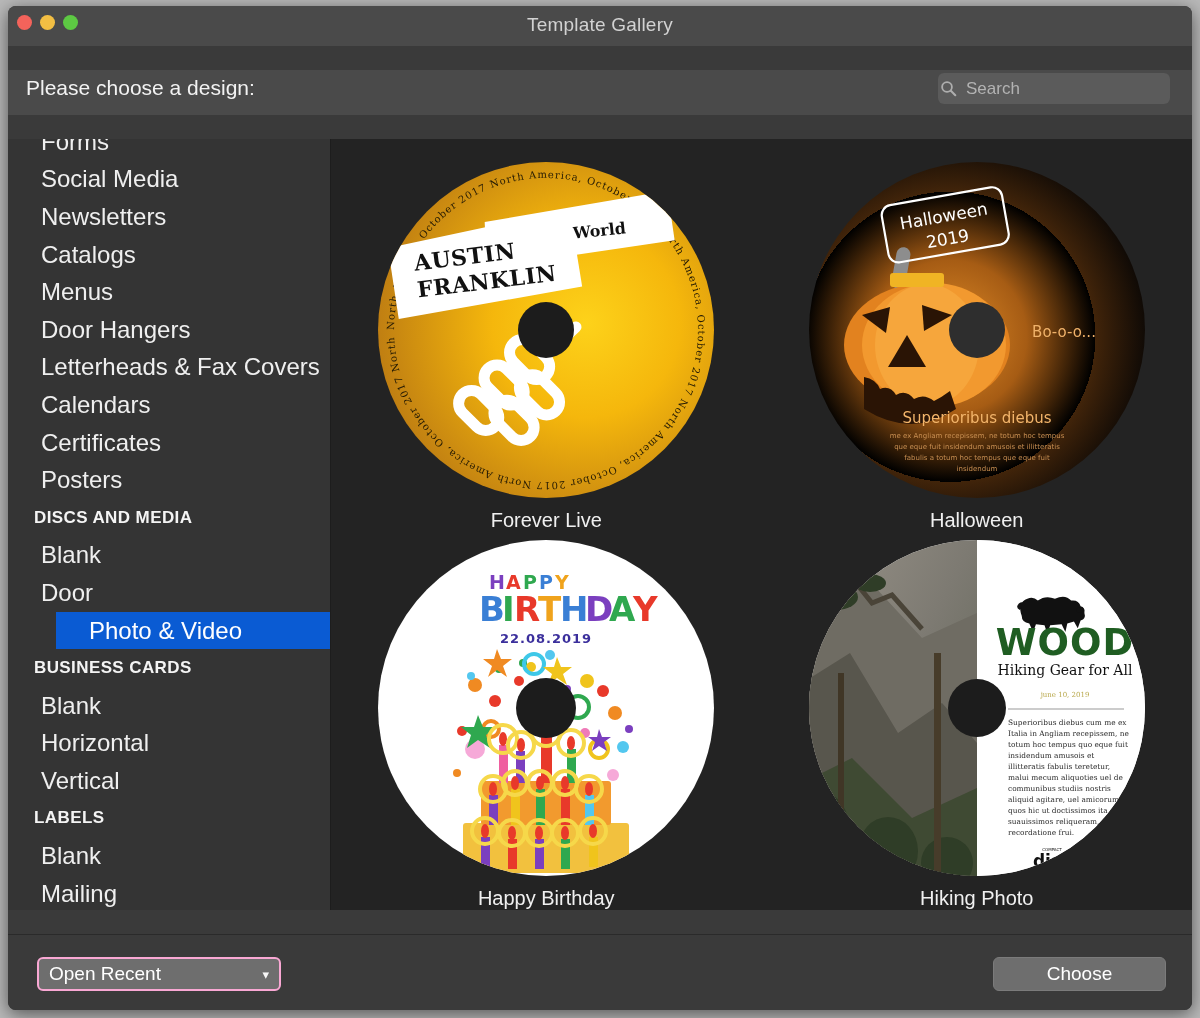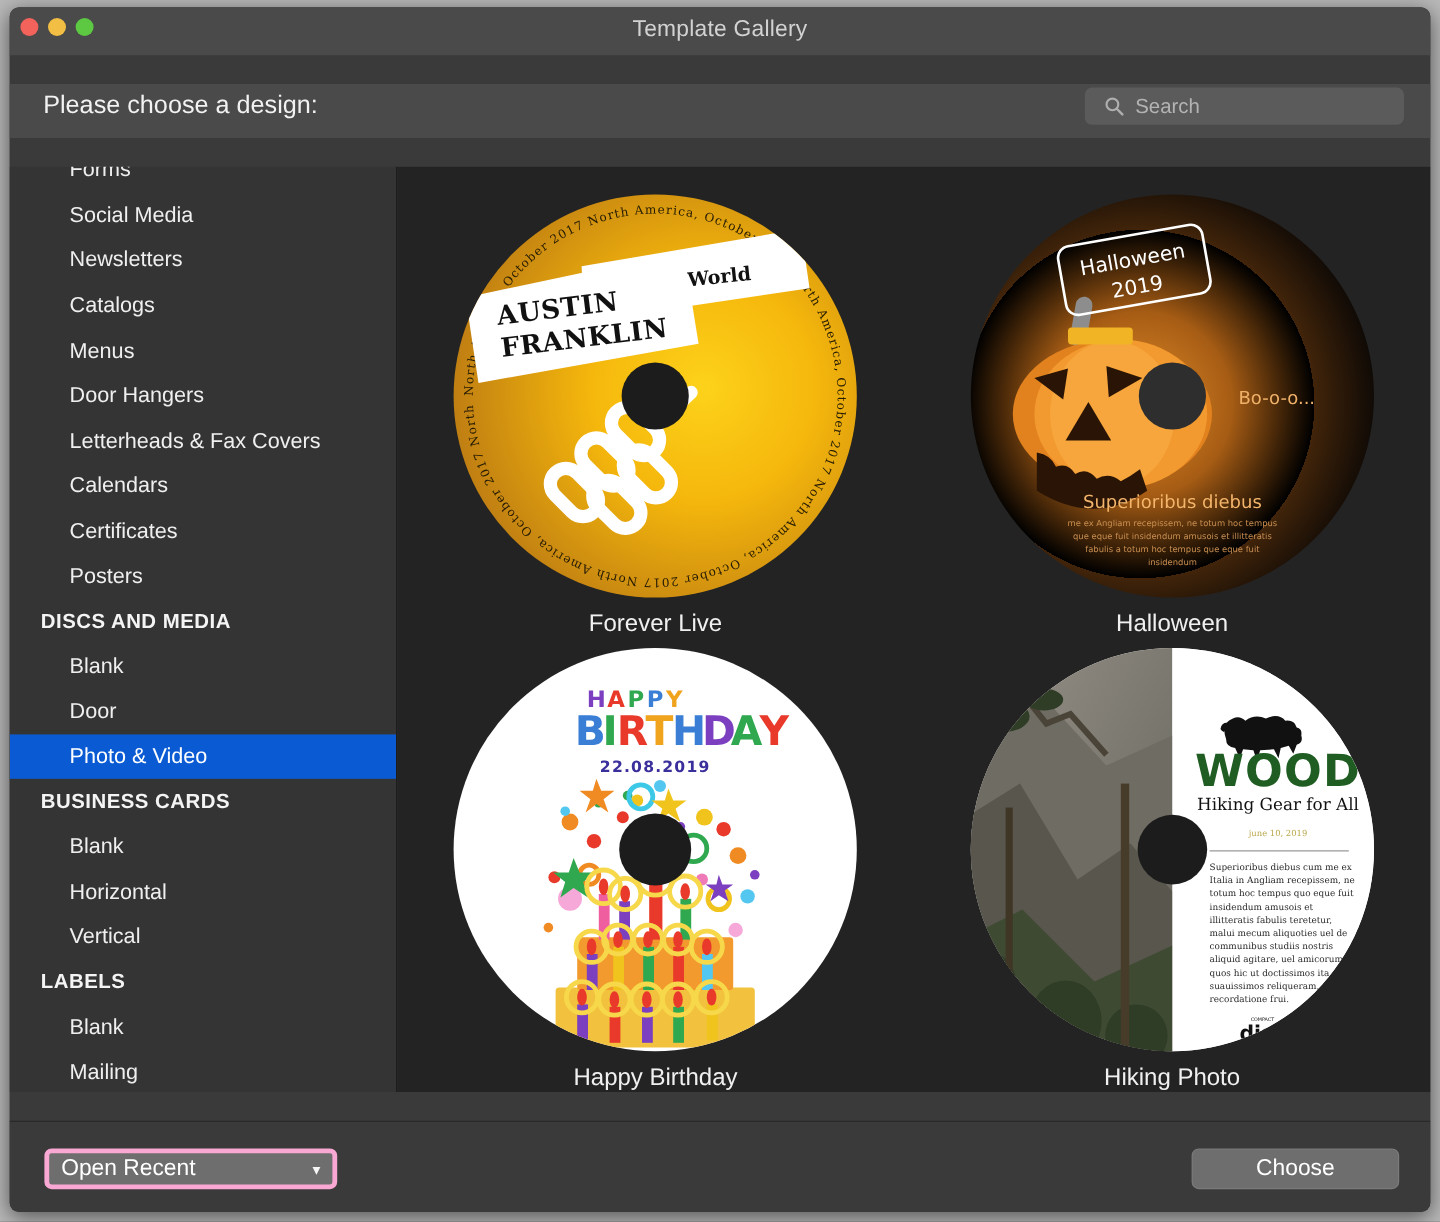--- a/index.html
+++ b/index.html
@@ -38,55 +38,55 @@
     font-size: 19px; color: #d2d2d2; letter-spacing: .2px;
   }
   
   .promptbar {
     position: relative;
     height: 45px;
     background: #4a4a4a;
     flex: 0 0 45px;
   }
   .prompt-text {
-    position: absolute; left: 28px; top: 6px;
+    position: absolute; left: 18px; top: 6px;
     font-size: 21px; color: #f2f2f2;
   }
   .searchbox {
     position: absolute; right: 22px; top: 3px;
-    width: 266px; height: 31px;
+    width: 232px; height: 31px;
     background: #5b5b5b;
     border-radius: 6px;
     display: flex; align-items: center;
-    padding: 0 16px;
+    padding: 0 2px;
     border: none;
   }
   .search-icon { flex: 0 0 17px; height: 17px; margin-right: 9px; opacity: .72; }
   .search-ph { font-size: 17px; color: #b3b3b3; }
   
   .body { flex: 1 1 auto; display: flex; min-height: 0; }
   
   .sidebar {
     flex: 0 0 323px;
     background: #343434;
     border-right: 1px solid #1d1d1d;
     padding-top: 0;
     overflow: hidden;
     position: relative;
   }
   .sidebar-inner { margin-top: -16px; }
   .side-item {
     height: 37.6px;
     display: flex; align-items: center;
-    padding-left: 50px;
-    font-size: 18px;
+    padding-left: 33px;
+    font-size: 24px;
     color: #efefef;
     white-space: nowrap;
   }
-  .side-item.selected { background: #0a5bd3; color: #fff; }
+  .side-item.selected { background: #0a5bd3; color: #fff; margin-left: 48px; }
   .side-header {
     height: 37.6px;
     display: flex; align-items: center;
     padding-left: 26px;
     font-size: 17px;
     font-weight: bold;
     color: #f4f4f4;
     letter-spacing: .4px;
     white-space: nowrap;
   }
@@ -110,21 +110,21 @@
   .footer {
     flex: 0 0 76px;
     background: #3a3a3a;
     border-top: 1px solid #2a2a2a;
     position: relative;
   }
   .popup {
     position: absolute; left: 29px; top: 22px;
     width: 244px; height: 34px;
     background: #6e6e6e;
-    border: 4px solid #f9a8d4;
+    border: 2px solid #f9a8d4;
     border-radius: 6px;
     display: flex; align-items: center;
     padding: 0 10px;
     font-size: 19px; color: #fff;
   }
   .popup .chev { margin-left: auto; font-size: 13px; opacity: .95; }
   .choose-btn {
     position: absolute; right: 26px; top: 22px;
     width: 173px; height: 34px;
     background: #6e6e6e;

